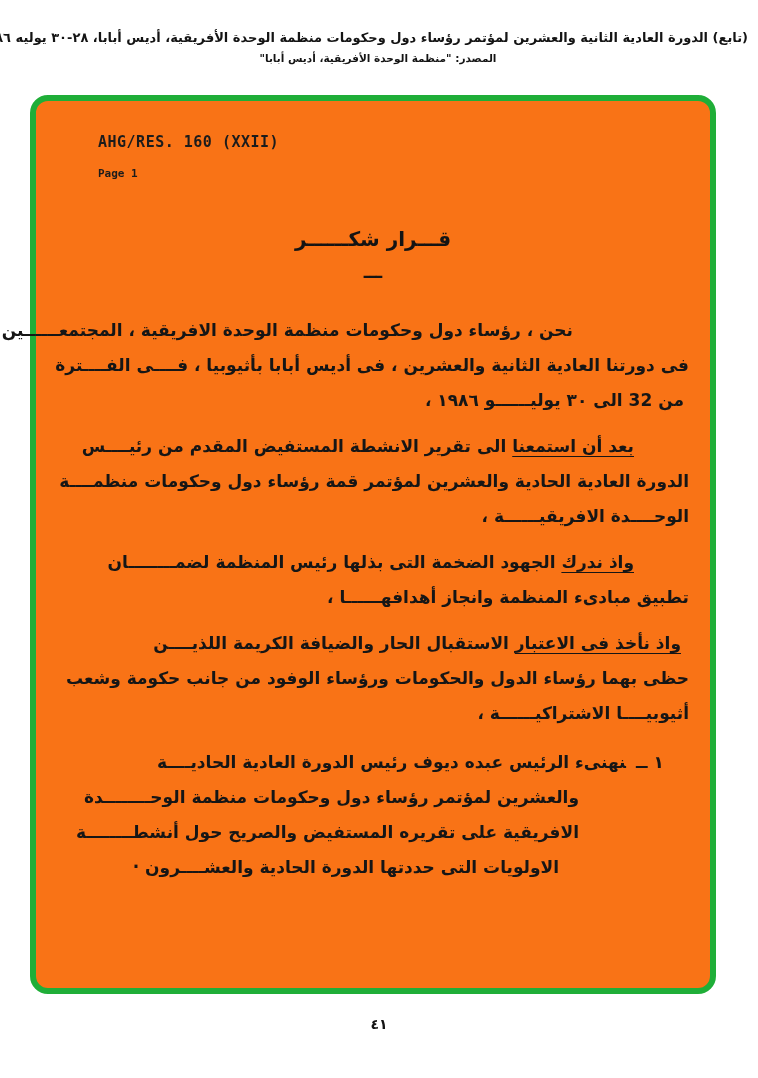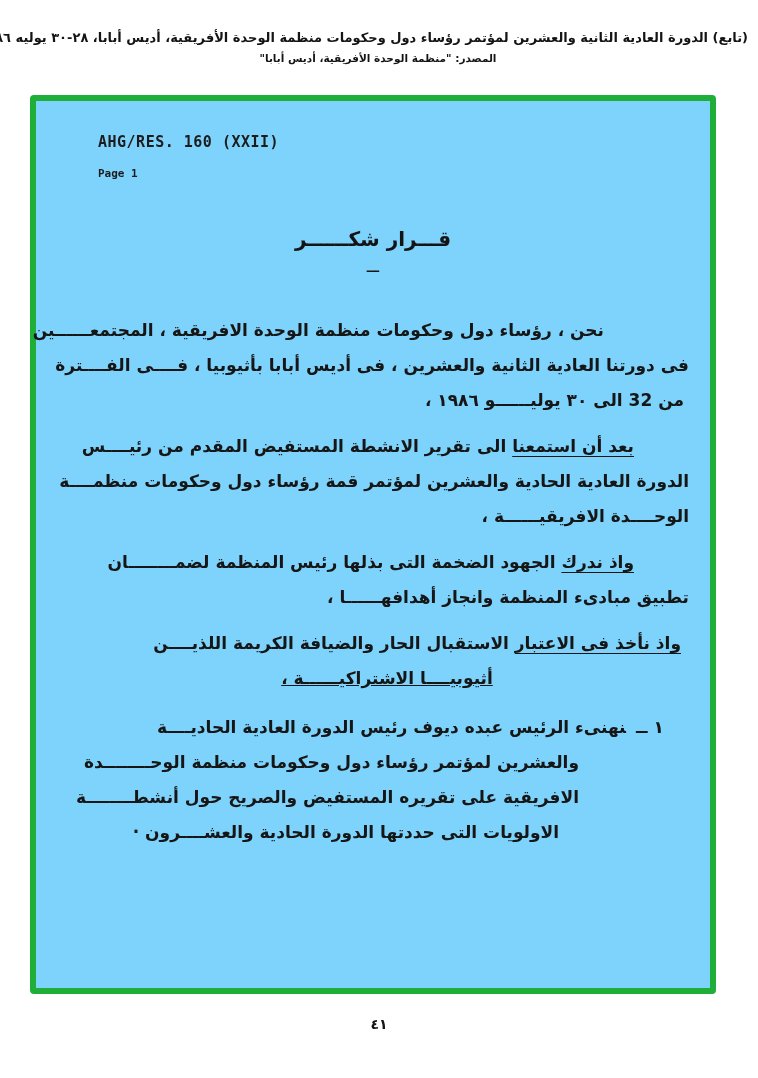--- a/index.html
+++ b/index.html
@@ -14,51 +14,51 @@
   .hdr-line1 {
     font-size:13px; font-weight:bold; text-align:right;
     white-space:nowrap; letter-spacing:0px;
   }
   .hdr-line2 {
     margin-top:7px; font-size:10.5px; font-weight:bold; text-align:center;
   }
   
   .frame {
     position:absolute; left:30px; top:95px; width:686px; height:899px;
-    border:6px solid #1fae38; border-radius:4px; background:#7dd3fc;
+    border:6px solid #1fae38; border-radius:18px; background:#f97316;
   }
   
   .doc-ref, .page-label {
     position:absolute; left:62px; direction:ltr;
     font-family:"DejaVu Sans Mono", monospace;
     font-weight:bold; color:#1c1c1c;
   }
   .doc-ref   { top:32px; font-size:15px; letter-spacing:0.5px; }
   .page-label{ top:66px; font-size:11px; }
   
   .title {
     position:absolute; top:126px; left:0; right:0;
     direction:rtl; text-align:center;
     font-size:20px; font-weight:bold; letter-spacing:1px;
   }
   .title-dash {
     position:absolute; top:160px; left:0; right:0;
-    text-align:center; font-size:12px; font-weight:bold;
+    text-align:center; font-size:18px; font-weight:bold;
   }
   
   .body-text {
     position:absolute; top:212px; right:21px; left:49px;
     direction:rtl; text-align:right;
     font-size:17px; font-weight:bold; line-height:35px;
     color:#161616;
   }
   .para { margin-top:11px; }
   .para:first-child { margin-top:0; }
   .line { white-space:nowrap; }
-  .line.align-left { text-align:center;text-decoration:underline; }
+  .line.align-left { text-align:right; }
   .u { text-decoration:underline; text-underline-offset:4px; }
   .numbered { margin-top:14px; }
   .item-no { margin-left:10px;text-align:center; }
   
   .page-number {
     position:absolute; top:1016px; left:0; right:0;
     text-align:center; font-size:14px; font-weight:bold; direction:rtl;
   }
 </style>
 </head>
@@ -73,39 +73,40 @@
 
   <div class="doc-ref">AHG/RES. 160 (XXII)</div>
   <div class="page-label">Page 1</div>
 
   <div class="title">قـــرار شكــــــر</div>
   <div class="title-dash">ـــ</div>
 
   <div class="body-text">
 
     <div class="para">
-      <div class="line" style="margin-right:85px"><span>نحن ، رؤساء دول وحكومات منظمة الوحدة الافريقية ، المجتمعــــــين</span></div>
+      <div class="line" style="margin-right:116px"><span>نحن ، رؤساء دول وحكومات منظمة الوحدة الافريقية ، المجتمعــــــين</span></div>
       <div class="line"><span>فى دورتنا العادية الثانية والعشرين ، فى أديس أبابا بأثيوبيا ، فــــى الفــــترة</span></div>
       <div class="line" style="margin-right:5px"><span>من 32 الى ٣٠ يوليــــــو ١٩٨٦ ،</span></div>
     </div>
 
     <div class="para">
       <div class="line" style="margin-right:55px"><span class="u">بعد أن استمعنا</span><span> الى تقرير الانشطة المستفيض المقدم من رئيــــس</span></div>
       <div class="line"><span>الدورة العادية الحادية والعشرين لمؤتمر قمة رؤساء دول وحكومات منظمــــة</span></div>
       <div class="line"><span>الوحــــدة الافريقيــــــة ،</span></div>
     </div>
 
     <div class="para">
       <div class="line" style="margin-right:55px"><span class="u">واذ ندرك</span><span> الجهود الضخمة التى بذلها رئيس المنظمة لضمــــــــان</span></div>
       <div class="line" style=""><span>تطبيق مبادىء المنظمة وانجاز أهدافهــــــا ،</span></div>
     </div>
 
 
     <div class="para">
       <div class="line" style="margin-right:8px"><span class="u">واذ نأخذ فى الاعتبار</span><span> الاستقبال الحار والضيافة الكريمة اللذيــــن</span></div>
+      <div class="line"><span>حظى بهما رؤساء الدول والحكومات ورؤساء الوفود من جانب حكومة وشعب</span></div>
       <div class="line align-left"><span>أثيوبيــــا الاشتراكيــــــة ،</span></div>
     </div>
 
     <div class="para numbered">
       <div class="line" style="margin-right:25px"><span class="item-no">١ ــ</span><span>نهنىء الرئيس عبده ديوف رئيس الدورة العادية الحاديــــة</span></div>
       <div class="line" style="margin-right:110px"><span>والعشرين لمؤتمر رؤساء دول وحكومات منظمة الوحــــــــدة</span></div>
       <div class="line" style="margin-right:110px"><span>الافريقية على تقريره المستفيض والصريح حول أنشطــــــــة</span></div>
       <div class="line" style="margin-right:130px"><span>الاولويات التى حددتها الدورة الحادية والعشــــرون ·</span></div>
     </div>
 

